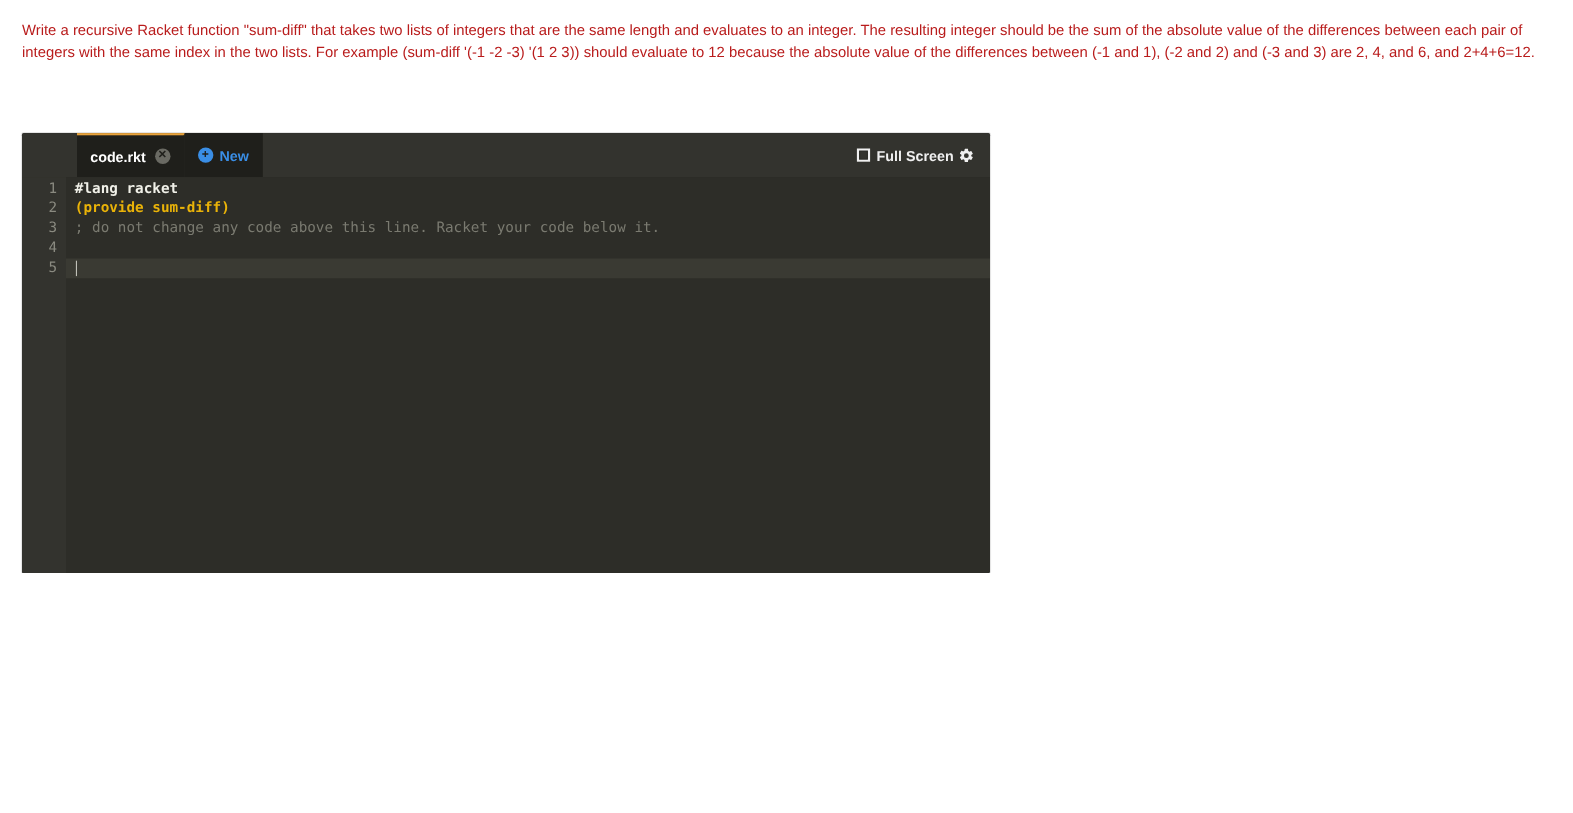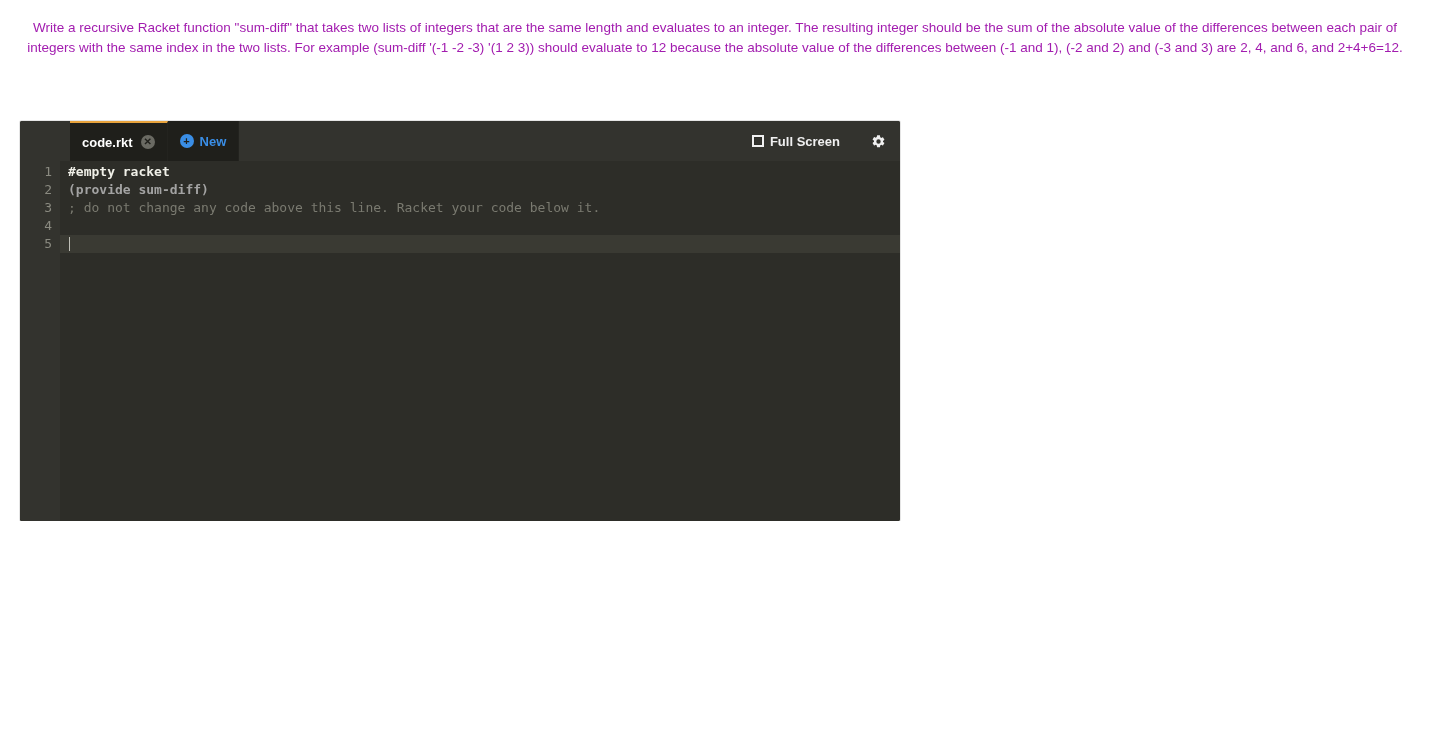--- a/index.html
+++ b/index.html
@@ -6,23 +6,22 @@
   body {
     font-family: "Helvetica Neue", Helvetica, Arial, sans-serif;
     background: #fff;
     color: #333;
     font-size: 14px;
     width: 1430px;
   }
   .prompt-section {
     padding: 18px 20px 20px 20px;
     line-height: 1.45;
-    color: #a21caf;
+    color: #b91c1c;
     font-size: 13.5px;
-    text-align: center;
   }
   .prompt-section p {
     margin-bottom: 14px;
   }
   .editor-wrapper {
     margin: 30px 0 0 20px;
     width: 880px;
     height: 400px;
     background: #2d2d28;
     border-radius: 2px;
@@ -82,21 +81,21 @@
     line-height: 14px;
     text-align: center;
     display: inline-block;
     margin-right: 6px;
   }
   .toolbar-right {
     margin-left: auto;
     display: flex;
     align-items: center;
     padding-right: 14px;
-    gap: 31px;
+    gap: 4px;
     color: #f0f0f0;
     font-size: 13px;
     font-weight: bold;
   }
   .fullscreen-btn {
     display: flex;
     align-items: center;
     gap: 6px;
     cursor: pointer;
   }
@@ -144,21 +143,21 @@
     line-height: 18px;
     position: relative;
   }
   .code-line { height: 18px; white-space: pre; }
   .code-line.active-line {
     background: #3a3a33;
     margin-left: -8px;
     padding-left: 8px;
   }
   .kw { color: #f0f0e8; font-weight: bold; }
-  .ident { color: #a3a3a3; font-weight: bold; }
+  .ident { color: #eab308; font-weight: bold; }
   .comment { color: #7a7a70; }
   .cursor {
     display: inline-block;
     width: 1px;
     height: 14px;
     background: #c0c0b8;
     vertical-align: text-bottom;
     margin-left: 1px;
   }
 </style>
@@ -194,20 +193,20 @@
 
   <div class="editor-body">
     <div class="gutter">
       <div>1</div>
       <div>2</div>
       <div>3</div>
       <div>4</div>
       <div>5</div>
     </div>
     <div class="code-area">
-      <div class="code-line"><span class="kw">#empty racket</span></div>
+      <div class="code-line"><span class="kw">#lang racket</span></div>
       <div class="code-line"><span class="ident">(provide sum-diff)</span></div>
       <div class="code-line"><span class="comment">; do not change any code above this line. Racket your code below it.</span></div>
       <div class="code-line"><span></span></div>
       <div class="code-line active-line"><span class="cursor"></span><span></span></div>
     </div>
   </div>
 </div>
 
 </body></html>

